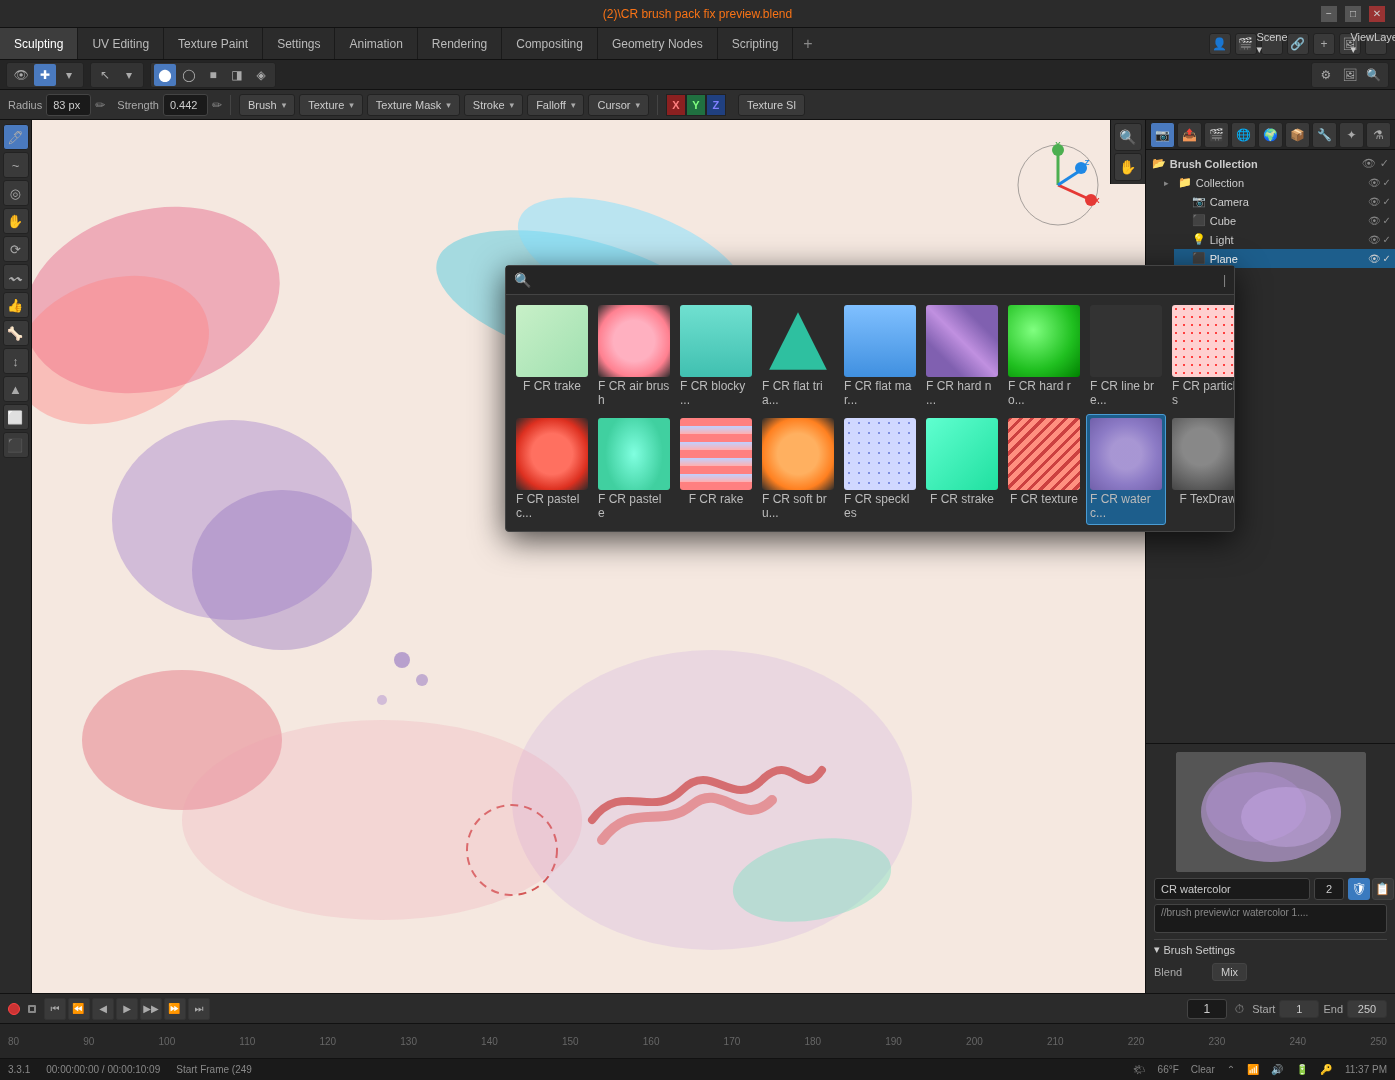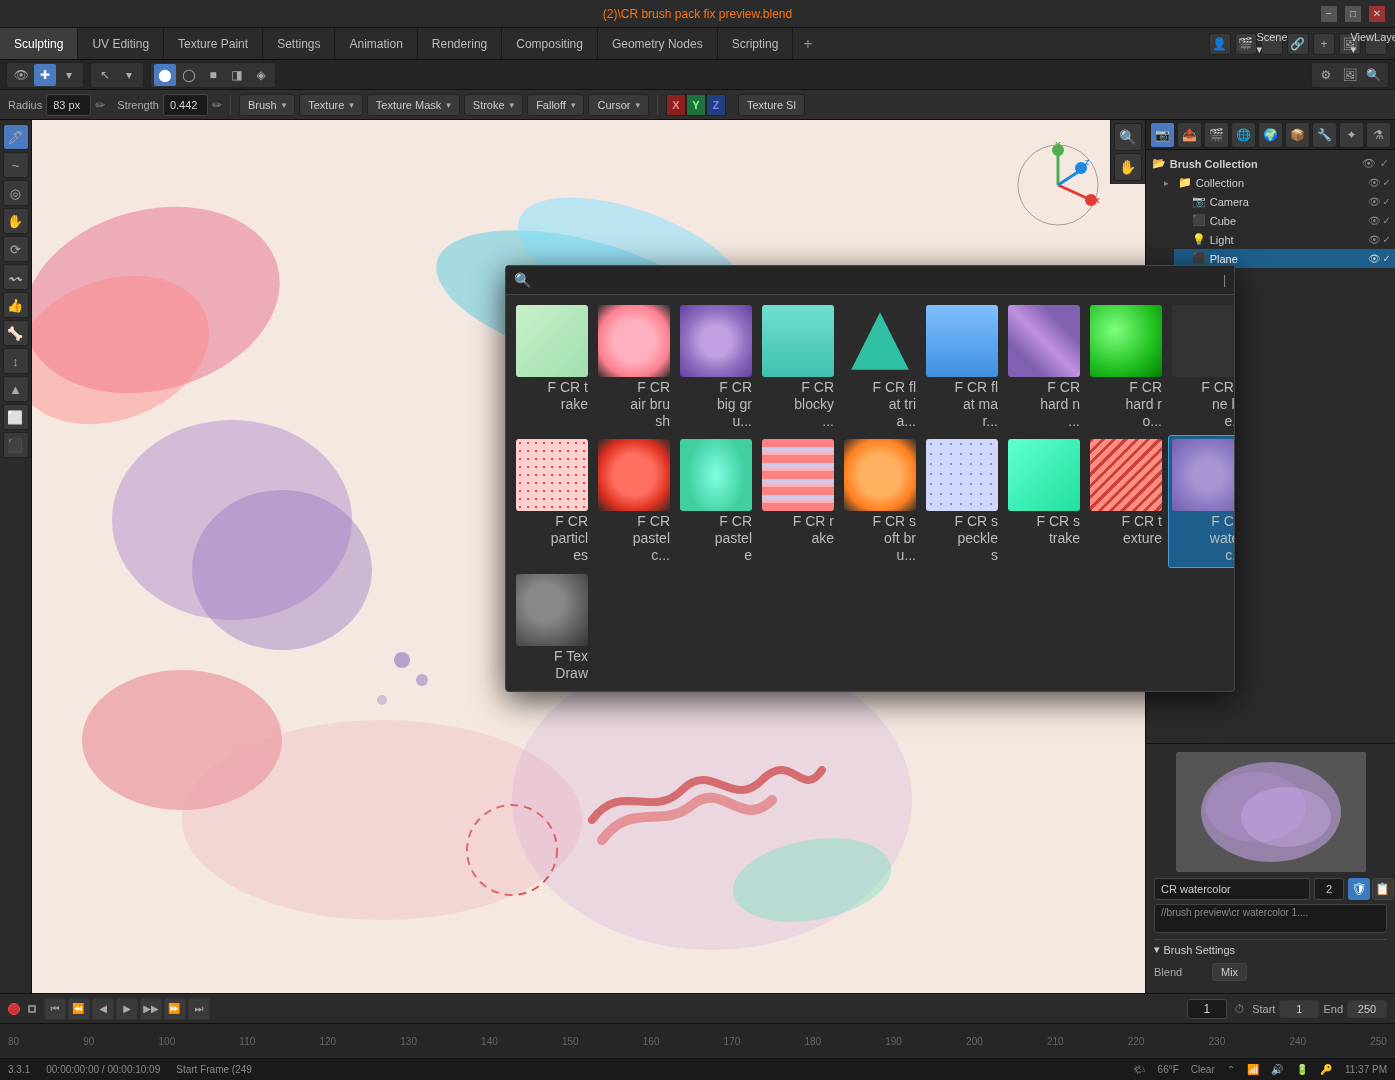--- a/index.html
+++ b/index.html
@@ -307,27 +307,26 @@
     .brush-item.selected { background: #1d5e8c; border-color: #4a9cd4; }
     .brush-thumb {
       width: 72px;
       height: 72px;
       border-radius: 3px;
       overflow: hidden;
       position: relative;
       background: #888;
     }
     .brush-label {
-      font-size: 14px;
+      font-size: 12px;
       color: #bbb;
-      text-align: right;
+      text-align: left;
       margin-top: 2px;
       word-break: break-all;
       line-height: 1.2;
-      margin-left: 28px;
     }
 
     
     #timeline {
       height: 30px;
       background: #2b2b2b;
       border-top: 1px solid #111;
       display: flex;
       align-items: center;
       padding: 0 8px;
@@ -995,24 +994,20 @@
   <div id="brush-popup-grid">
   <div class="brush-item">
         <div class="brush-thumb brush-wavy"></div>
         <div class="brush-label">F CR  trake</div>
       </div>
       <div class="brush-item">
         <div class="brush-thumb brush-pink-cloud"></div>
         <div class="brush-label">F CR air brush</div>
       </div>
       <div class="brush-item">
-        <div class="brush-thumb brush-purple-speckle"></div>
-        <div class="brush-label">F CR big gru...</div>
-      </div>
-      <div class="brush-item">
         <div class="brush-thumb brush-teal-rect"></div>
         <div class="brush-label">F CR blocky ...</div>
       </div>
       <div class="brush-item">
         <div class="brush-thumb brush-teal-triangle"></div>
         <div class="brush-label">F CR flat tria...</div>
       </div>
       <div class="brush-item">
         <div class="brush-thumb brush-blue-gradient"></div>
         <div class="brush-label">F CR flat mar...</div>

